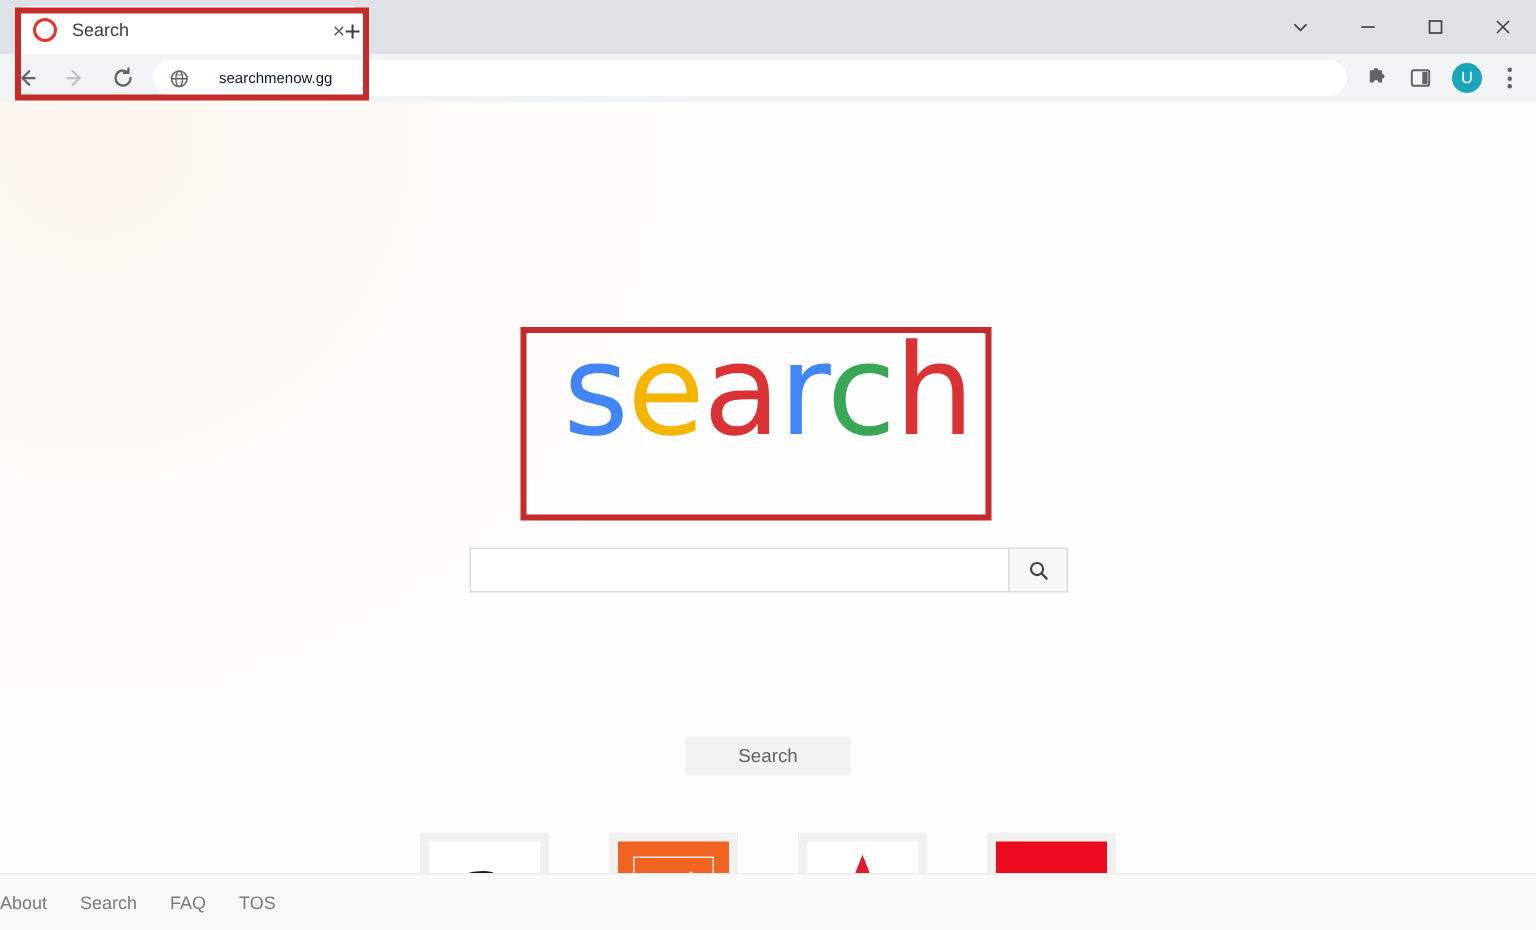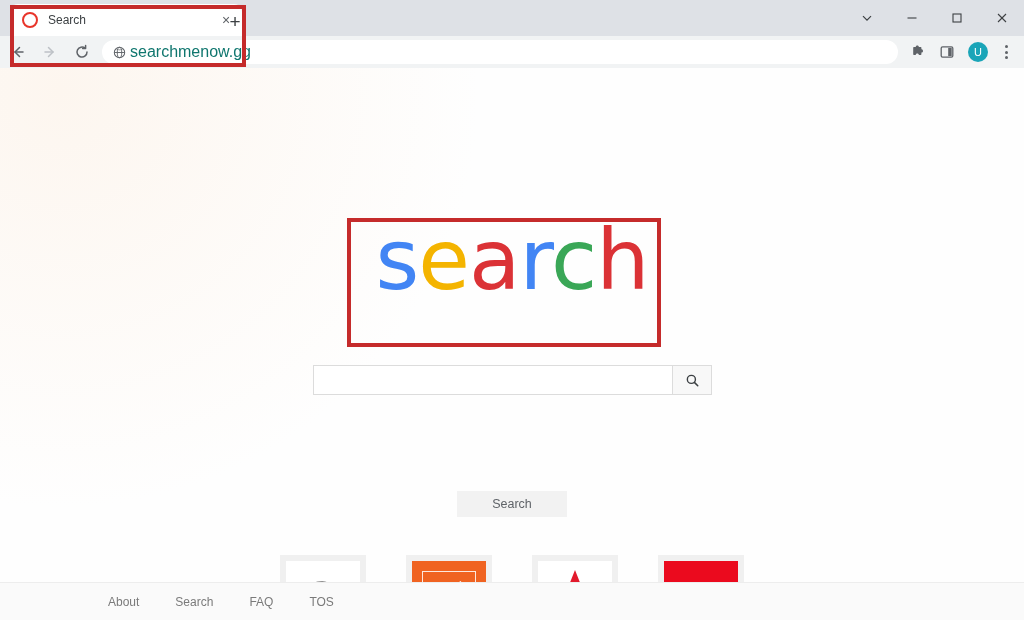--- a/index.html
+++ b/index.html
@@ -75,21 +75,21 @@
     flex: 1; height: 24px; margin: 0 8px 0 6px;
     background: #ffffff; border-radius: 12px;
     display: flex; align-items: center; padding: 0 10px;
   }
   .omni-icon {
     width: 14px; height: 14px; flex: 0 0 14px;
     display: flex; align-items: center; justify-content: center;
     color: #5f6368;
   }
   .omni-url {
-    margin-left: 4px; font-size: 16px; color: #0f766e;
+    margin-left: 20px; font-size: 10px; color: #0f172a;
     white-space: nowrap; overflow: hidden;
   }
   .toolbtn {
     width: 26px; height: 26px; margin-right: 2px;
     display: flex; align-items: center; justify-content: center;
     color: #5f6368;
   }
   .avatar {
     width: 20px; height: 20px; margin: 0 6px;
     border-radius: 50%; background: #1aa5b8;
@@ -219,21 +219,21 @@
     font-size: 13.5px; letter-spacing: -.3px;
     font-family: "DejaVu Sans", sans-serif;
   }
 
   .footer {
     position: absolute; bottom: 0; left: 0;
     width: 1024px; height: 38px;
     background: #fafafa;
     border-top: 1px solid #ededed;
     display: flex; align-items: center;
-    padding-left: 108px; gap: 36px;
+    gap: 22px;
   }
   .footer a {
     font-size: 12px; color: #7a7a7a; text-decoration: none;
   }
 
   
   .anno {
     position: absolute;
     border: 4px solid #c52b2b;
     pointer-events: none;

